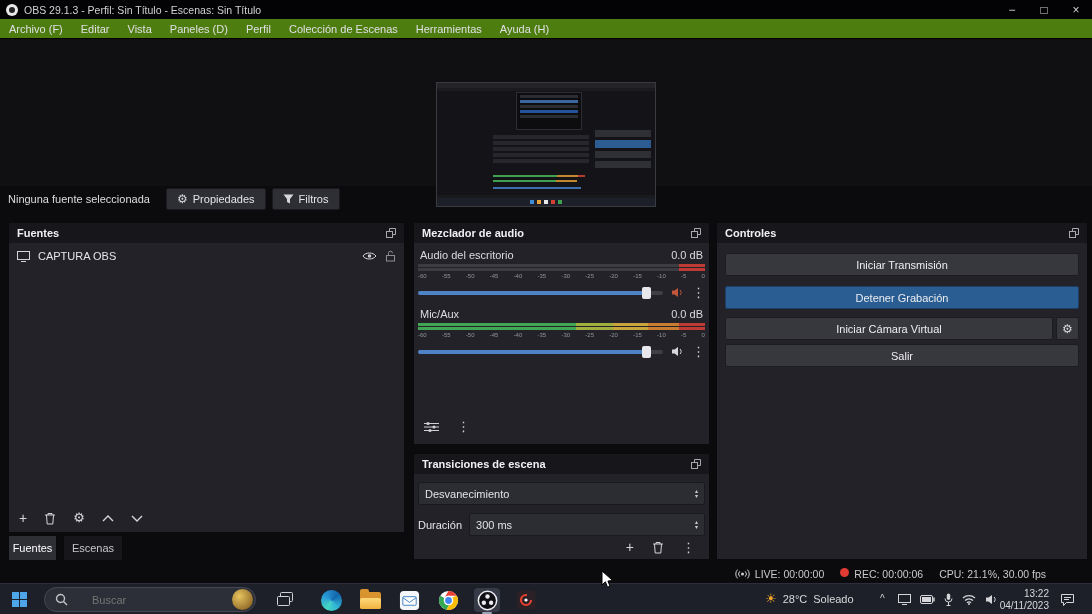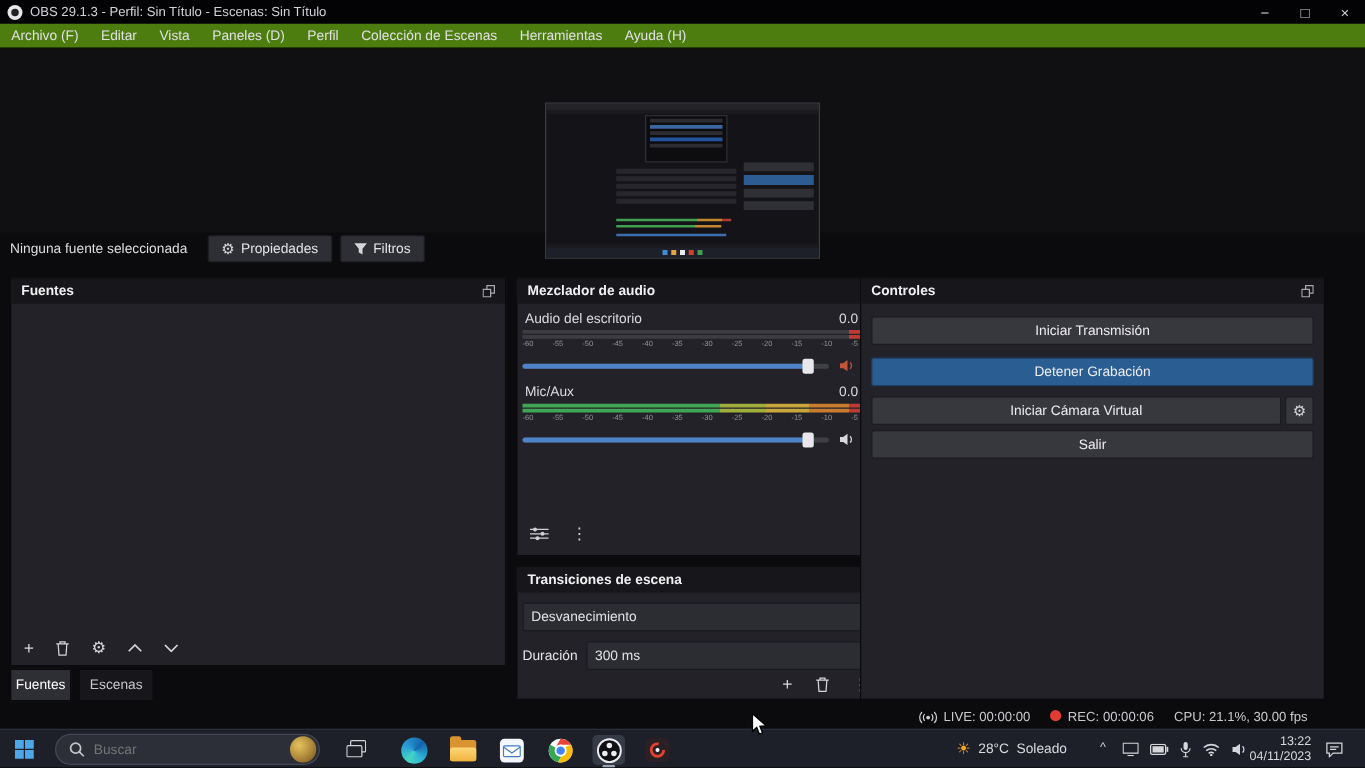--- a/index.html
+++ b/index.html
@@ -50,21 +50,21 @@
   .tool-btn{height:22px;background:#2e2e35;border:1px solid #1a1a1f;border-radius:2px;display:inline-flex;align-items:center;gap:5px;padding:0 10px;color:#e4e4e8;}
   .tool-btn .g{font-size:12px;line-height:12px;color:#d6d6da;}
 
   
   .dock{position:absolute;background:#222228;border:1px solid #0a0a0c;display:flex;flex-direction:column;}
   .dock-h{height:20px;background:#17171b;display:flex;align-items:center;padding:0 8px;font-weight:bold;color:#f0f0f2;flex:0 0 auto;}
   .dock-h .sp{flex:1;}
   #sources{left:8px;top:222px;width:397px;height:311px;}
   #mixer{left:413px;top:222px;width:297px;height:223px;}
   #transitions{left:413px;top:453px;width:297px;height:107px;}
-  #controls{left:688px;top:222px;width:372px;height:338px;}
+  #controls{left:716px;top:222px;width:372px;height:338px;}
 
   
   .src-row{height:26px;display:flex;align-items:center;gap:8px;padding:0 8px;}
   .src-row .sp{flex:1;}
   .src-toolbar{margin-top:auto;display:flex;gap:17px;align-items:center;padding:5px 10px 7px;}
   .src-toolbar .g{font-size:14px;line-height:14px;color:#d6d6da;}
   .tab{position:absolute;top:535px;height:26px;display:flex;align-items:center;justify-content:center;border:1px solid #0a0a0c;}
   #tab-fuentes{left:8px;width:49px;background:#2e2e35;color:#ffffff;}
   #tab-escenas{left:63px;width:60px;background:#17171b;color:#c6c6cb;}
 
@@ -103,21 +103,21 @@
   
   .statusbar{left:0;top:564px;width:1092px;height:19px;display:flex;align-items:center;justify-content:flex-end;gap:16px;padding-right:46px;font-size:10.5px;color:#c9c9ce;}
   .st-item{display:flex;align-items:flex-start;gap:5px;}
   .rec-dot{width:9px;height:9px;border-radius:50%;background:#e03c34;}
 
   
   .taskbar{left:0;top:583px;width:1092px;height:31px;background:#1d2028;border-top:1px solid #2c2f39;}
   .taskbar>*{position:absolute;}
   .ic-win{left:12px;top:8px;display:grid;grid-template-columns:7px 7px;grid-template-rows:7px 7px;gap:1px;}
   .ic-win i{background:#4da6e8;}
-  .search{left:44px;top:3px;width:212px;height:25px;background:#2c2f38;border:1px solid #454854;border-radius:13px;display:flex;align-items:center;gap:7px;padding:0 2px 0 10px;}
+  .search{left:44px;top:3px;width:212px;height:25px;background:#2c2f38;border:1px solid #454854;border-radius:13px;display:flex;align-items:center;gap:24px;padding:0 2px 0 10px;}
   .search input{flex:1;min-width:0;background:transparent;border:0;outline:0;color:#d8d8dd;font-size:11px;font-family:inherit;}
   .face{width:21px;height:21px;border-radius:50%;flex:0 0 auto;background:radial-gradient(circle at 35% 35%,#e7c35f,#9a742e 70%,#5f4517);}
   .taskview{left:277px;top:8px;}
   .ti{top:4px;width:26px;height:24px;display:flex;align-items:center;justify-content:center;}
   .ti-active{background:#353a46;border-radius:4px;}
   .ind{left:482px;top:28px;width:10px;height:2px;background:#9ba3b5;border-radius:1px;}
   .ic-edge{width:21px;height:21px;border-radius:50%;background:conic-gradient(from 210deg,#45d6c2,#2a9bd8 25%,#1365ab 55%,#2fb3d6 80%,#45d6c2);}
   .ic-folder{width:21px;height:17px;position:relative;}
   .ic-folder .fb{position:absolute;inset:0;background:#d9932f;border-radius:2px;}
   .ic-folder .ft{position:absolute;top:-3px;left:0;width:9px;height:5px;background:#d9932f;border-radius:2px 2px 0 0;}
@@ -205,20 +205,36 @@
   </span>
 </div>
 
 <div class="dock" id="sources">
   <div class="dock-h">
     <span>Fuentes</span>
     <span class="sp"></span>
     <svg width="10" height="10" viewBox="0 0 10 10">
         <rect x="0.5" y="3.5" width="6" height="6" fill="none" stroke="#a8a8ae"></rect>
         <path d="M3.5 3.5v-3h6v6h-3" fill="none" stroke="#a8a8ae"></path>
+      </svg>
+  </div>
+  <div class="src-row">
+    <svg width="13" height="11" viewBox="0 0 13 11">
+        <rect x="0.5" y="0.5" width="12" height="8" fill="none" stroke="#d6d6da"></rect>
+        <path d="M4 10.5h5" stroke="#d6d6da"></path>
+      </svg>
+    <span>CAPTURA OBS</span>
+    <span class="sp"></span>
+    <svg width="15" height="10" viewBox="0 0 15 10">
+        <path d="M1 5c2.5-4 10-4 13 0-3 4-10.5 4-13 0z" fill="none" stroke="#d6d6da"></path>
+        <circle cx="7.5" cy="5" r="1.7" fill="#d6d6da"></circle>
+      </svg>
+    <svg width="11" height="12" viewBox="0 0 11 12">
+        <rect x="1.5" y="5.5" width="8" height="5.5" fill="none" stroke="#8c8c92"></rect>
+        <path d="M3.5 5.5V3.2a2 2 0 0 1 4 0" fill="none" stroke="#8c8c92"></path>
       </svg>
   </div>
   <div class="src-toolbar">
     <span class="g">+</span>
     <svg width="12" height="13" viewBox="0 0 12 13">
         <path d="M1 3h10M4 3V1.5h4V3M2.5 3l.7 9h5.6l.7-9" fill="none" stroke="#d6d6da"></path>
       </svg>
     <span class="g" style="font-size:13px">⚙</span>
     <svg width="12" height="7" viewBox="0 0 12 7">
         <path d="M1 6l5-5 5 5" fill="none" stroke="#d6d6da" stroke-width="1.4"></path>

